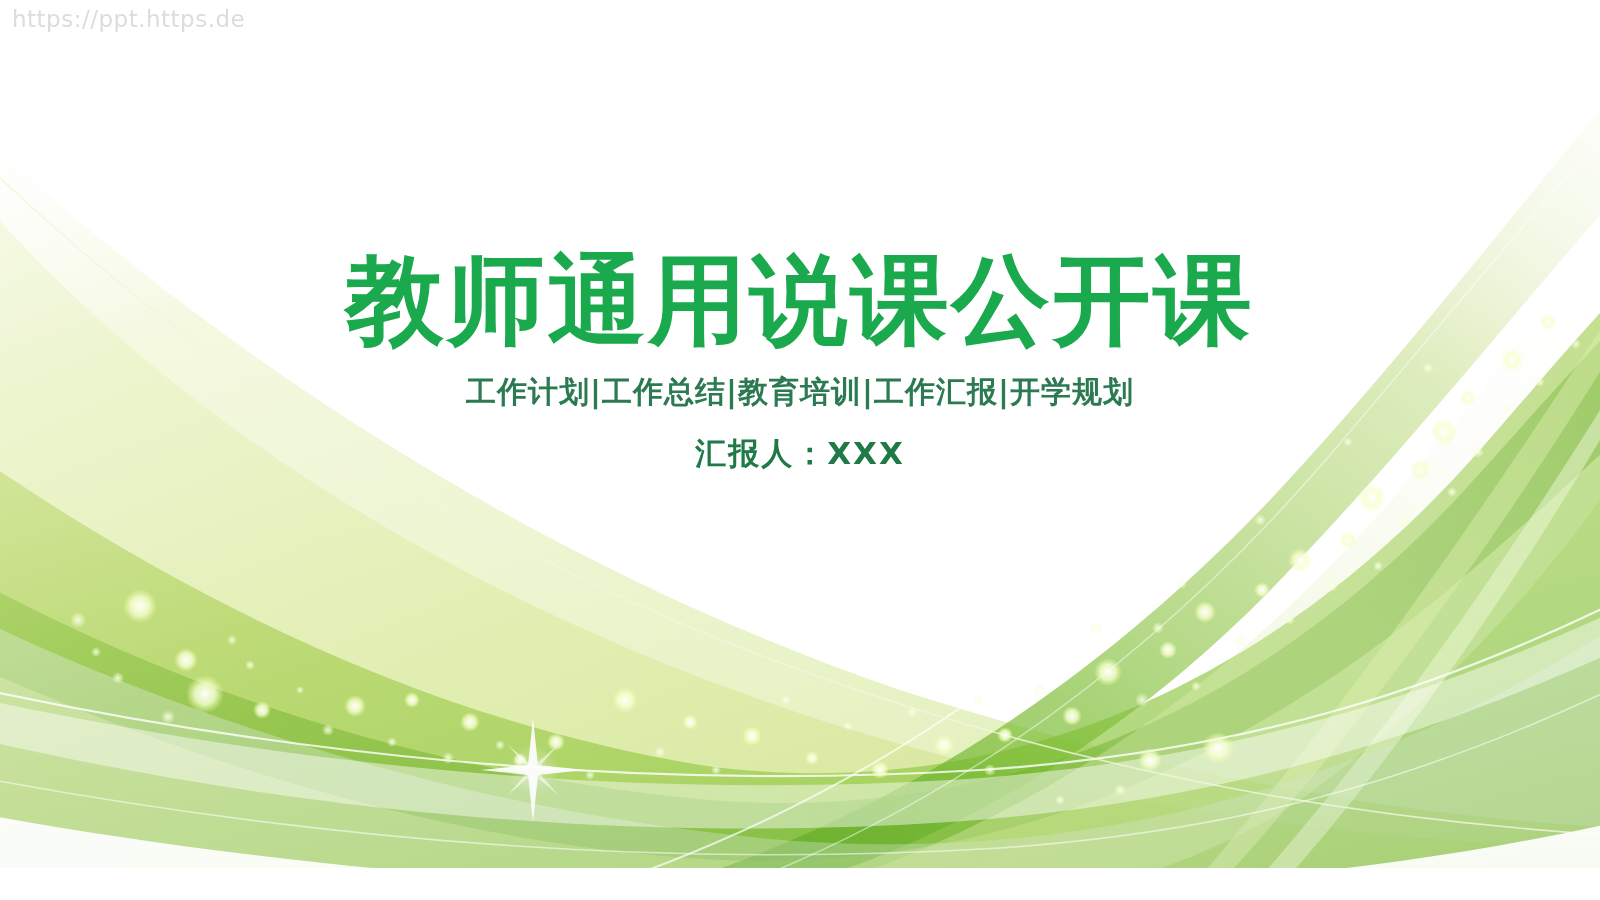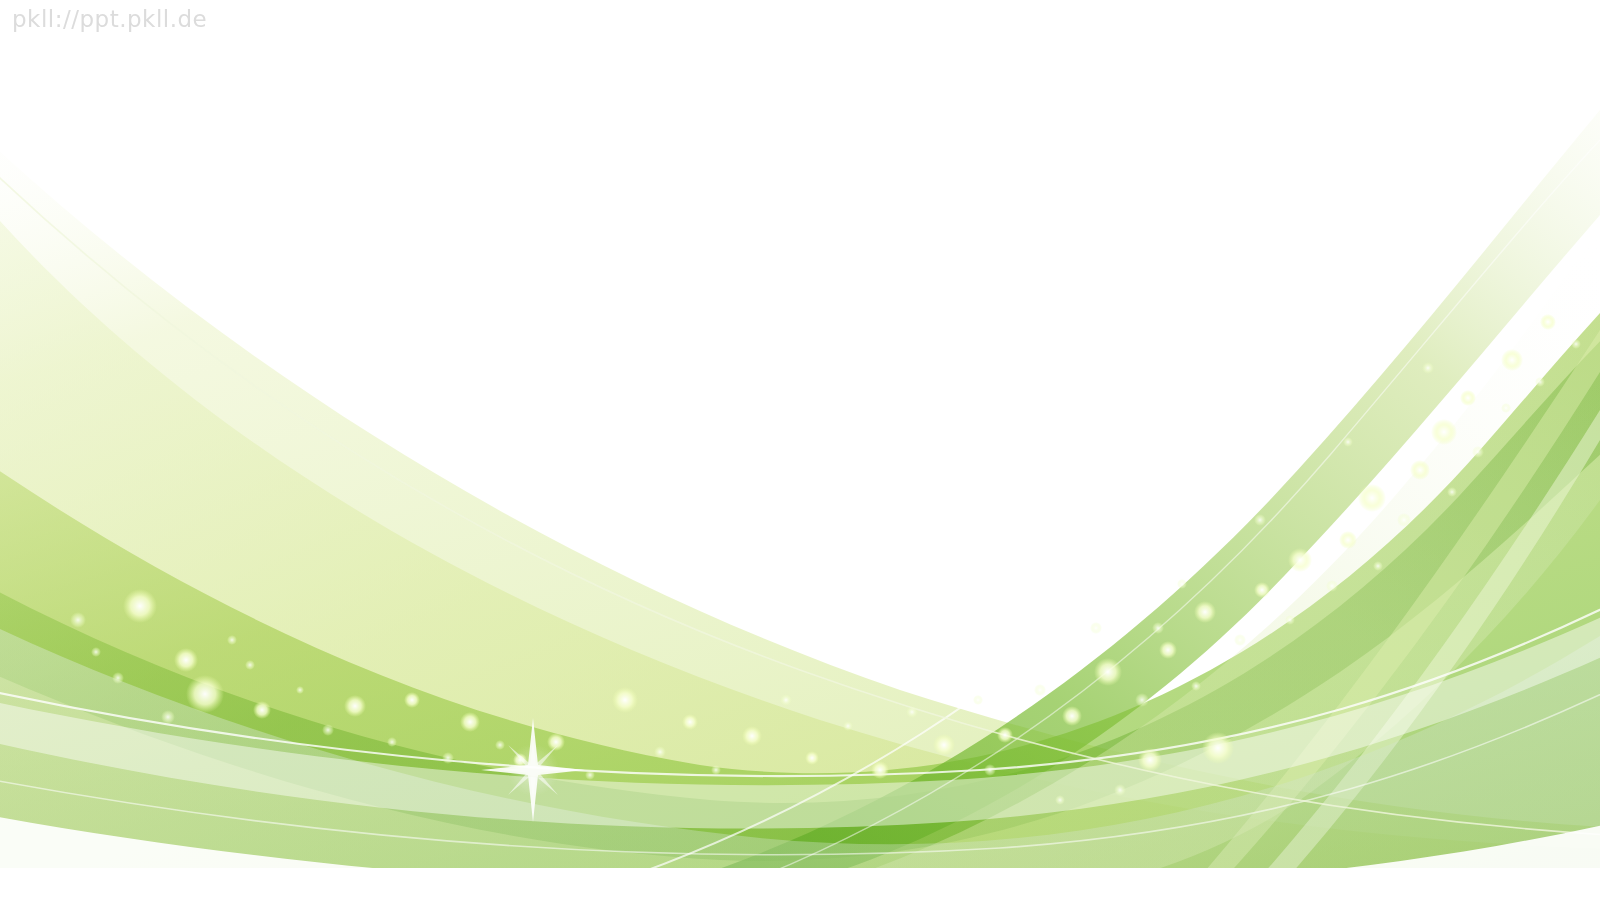--- a/index.html
+++ b/index.html
@@ -271,16 +271,21 @@
       <g opacity="0.95">
         <circle cx="533" cy="770" r="26" fill="url(#gStarGlow)" opacity="0.5"></circle>
         <path d="M 533 718 L 538 765 L 585 770 L 538 775 L 533 822 L 528 775 L 481 770 L 528 765 Z" fill="#ffffff" opacity="0.95"></path>
         <path d="M 533 740 L 536 767 L 563 770 L 536 773 L 533 800 L 530 773 L 503 770 L 530 767 Z" fill="#ffffff"></path>
         <path d="M 508 745 L 535 768 L 558 795 L 531 772 Z" fill="#ffffff" opacity="0.6"></path>
         <path d="M 558 745 L 531 768 L 508 795 L 535 772 Z" fill="#ffffff" opacity="0.6"></path>
       </g>
     </g>
   </svg>
 
-  <div class="watermark">pkll://ppt.pkll.de</div>
-
+  <div class="watermark">https://ppt.https.de</div>
+
+  <div class="text-block">
+    <h1 class="slide-title">教师通用说课公开课</h1>
+    <p class="slide-subtitle">工作计划|工作总结|教育培训|工作汇报|开学规划</p>
+    <p class="slide-presenter">汇报人：XXX</p>
+  </div>
 
 </div>
 
 </body></html>

